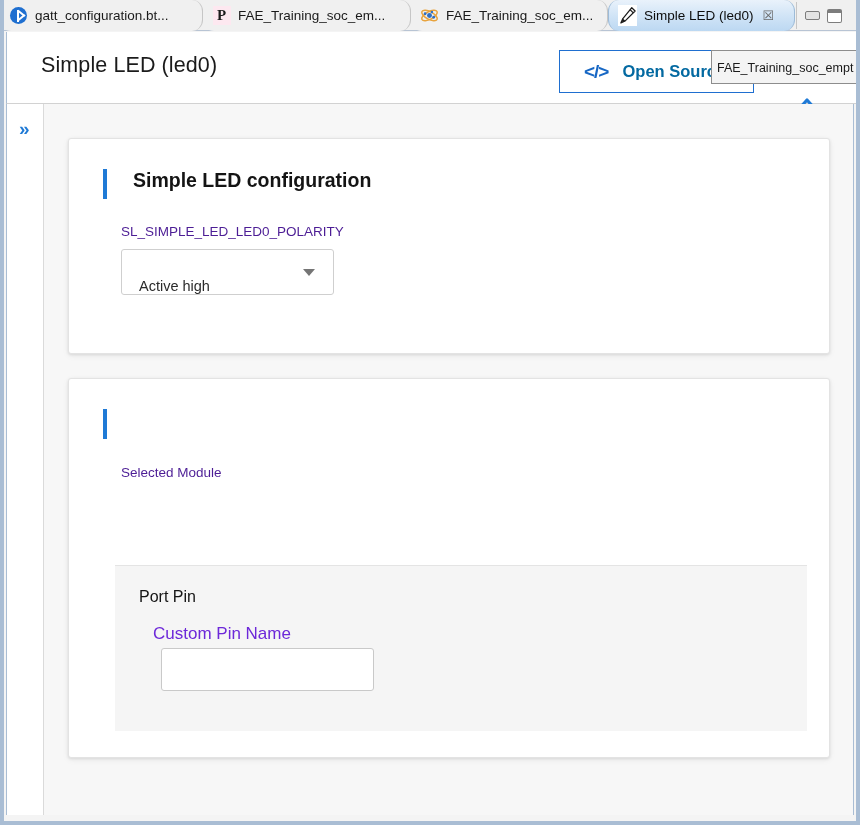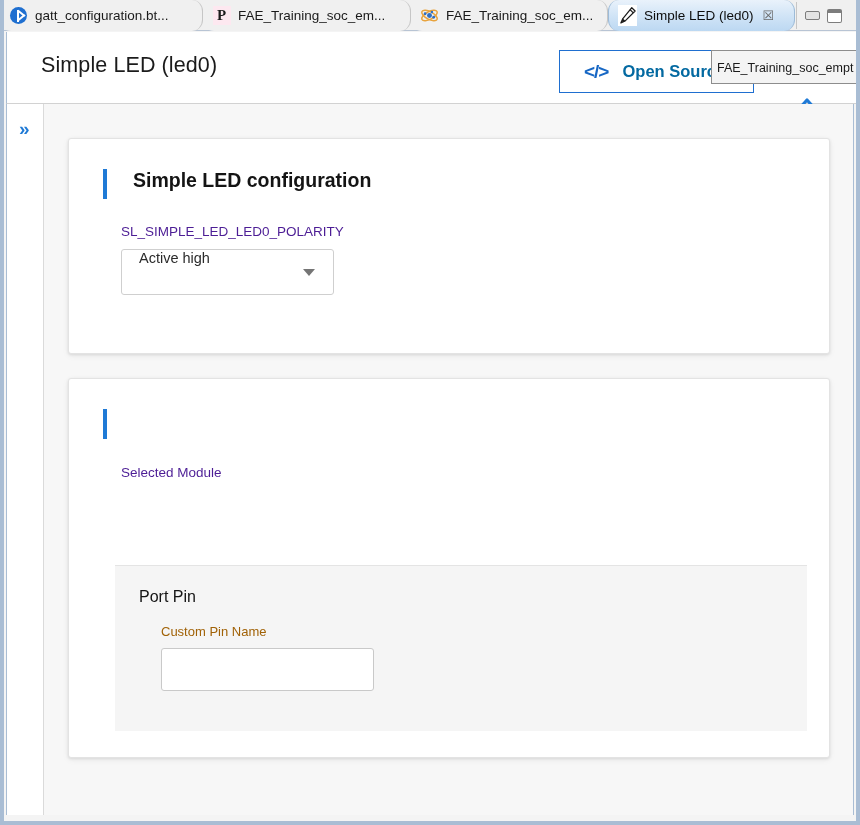--- a/index.html
+++ b/index.html
@@ -204,21 +204,21 @@
   .field-label {
     position: absolute;
     font-size: 13.5px; color: #4c1d95;
     white-space: nowrap;
   }
   .select-box {
     position: absolute;
     border: 1px solid #cfcfcf;
     border-radius: 3px;
     background: #ffffff;
-    display: flex; align-items: flex-start;
+    display: flex; align-items: flex-end;
     cursor: pointer;
   }
   .select-value {
     font-size: 14.5px; color: #2b2b2b;
     margin-left: 17px; white-space: nowrap;
   }
   .caret {
     position: absolute; right: 18px; top: 50%;
     margin-top: -3px;
     width: 0; height: 0;
@@ -232,22 +232,22 @@
     position: absolute; left: 46px; top: 186px;
     width: 692px; height: 166px;
     background: #f5f5f5;
     border-top: 1px solid #e4e4e4;
   }
   #portpin-title {
     position: absolute; left: 24px; top: 22px;
     font-size: 16px; font-weight: normal; color: #141414;
   }
   #custom-pin-label {
-    position: absolute; left: 46px; top: 58px;
-    font-size: 13px; color: #a16207;
+    position: absolute; left: 38px; top: 58px;
+    font-size: 17px; color: #6d28d9;
   }
   #custom-pin-input {
     position: absolute; left: 46px; top: 82px;
     width: 213px; height: 43px;
     background: #ffffff;
     border: 1px solid #c9c9c9;
     border-radius: 3px;
     font-family: "Liberation Sans", sans-serif;
     font-size: 14px; color: #2b2b2b;
     padding: 0 10px;

